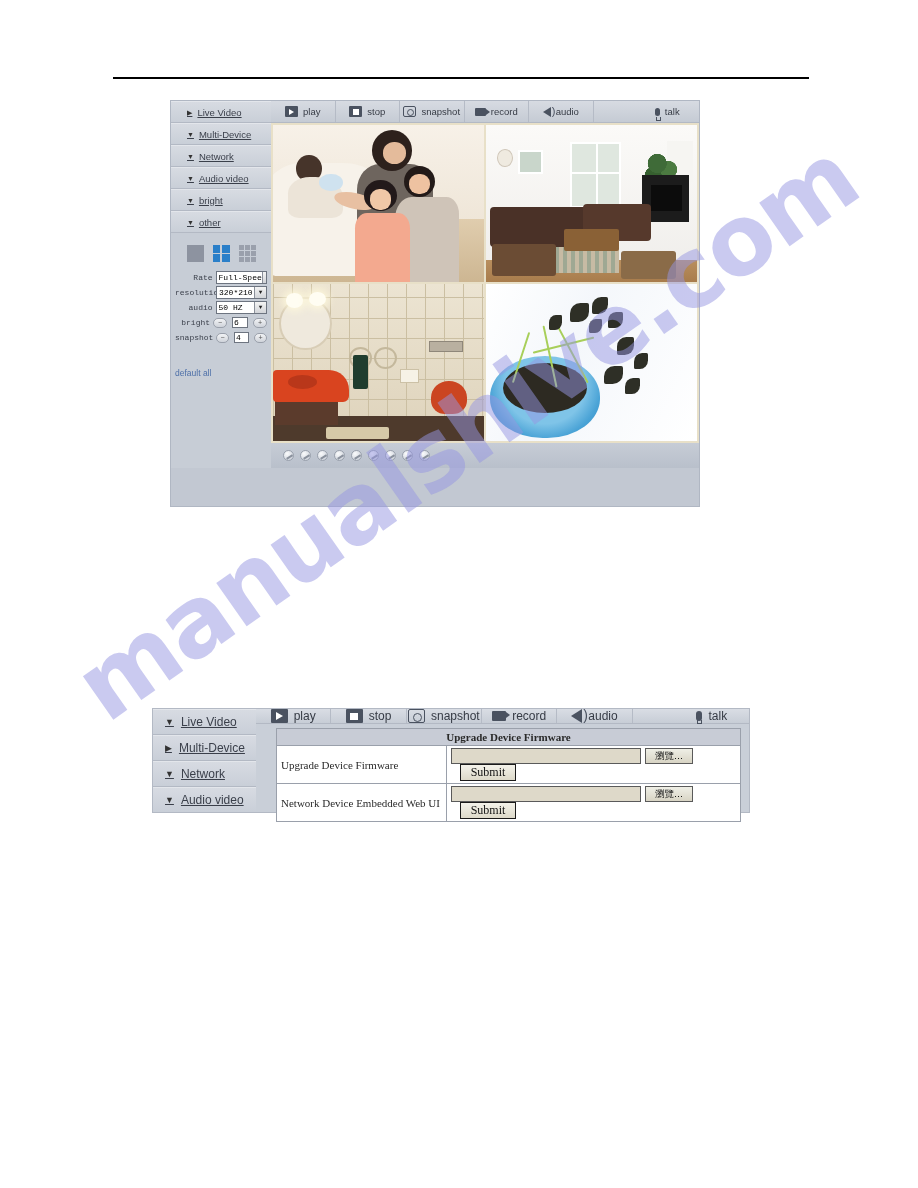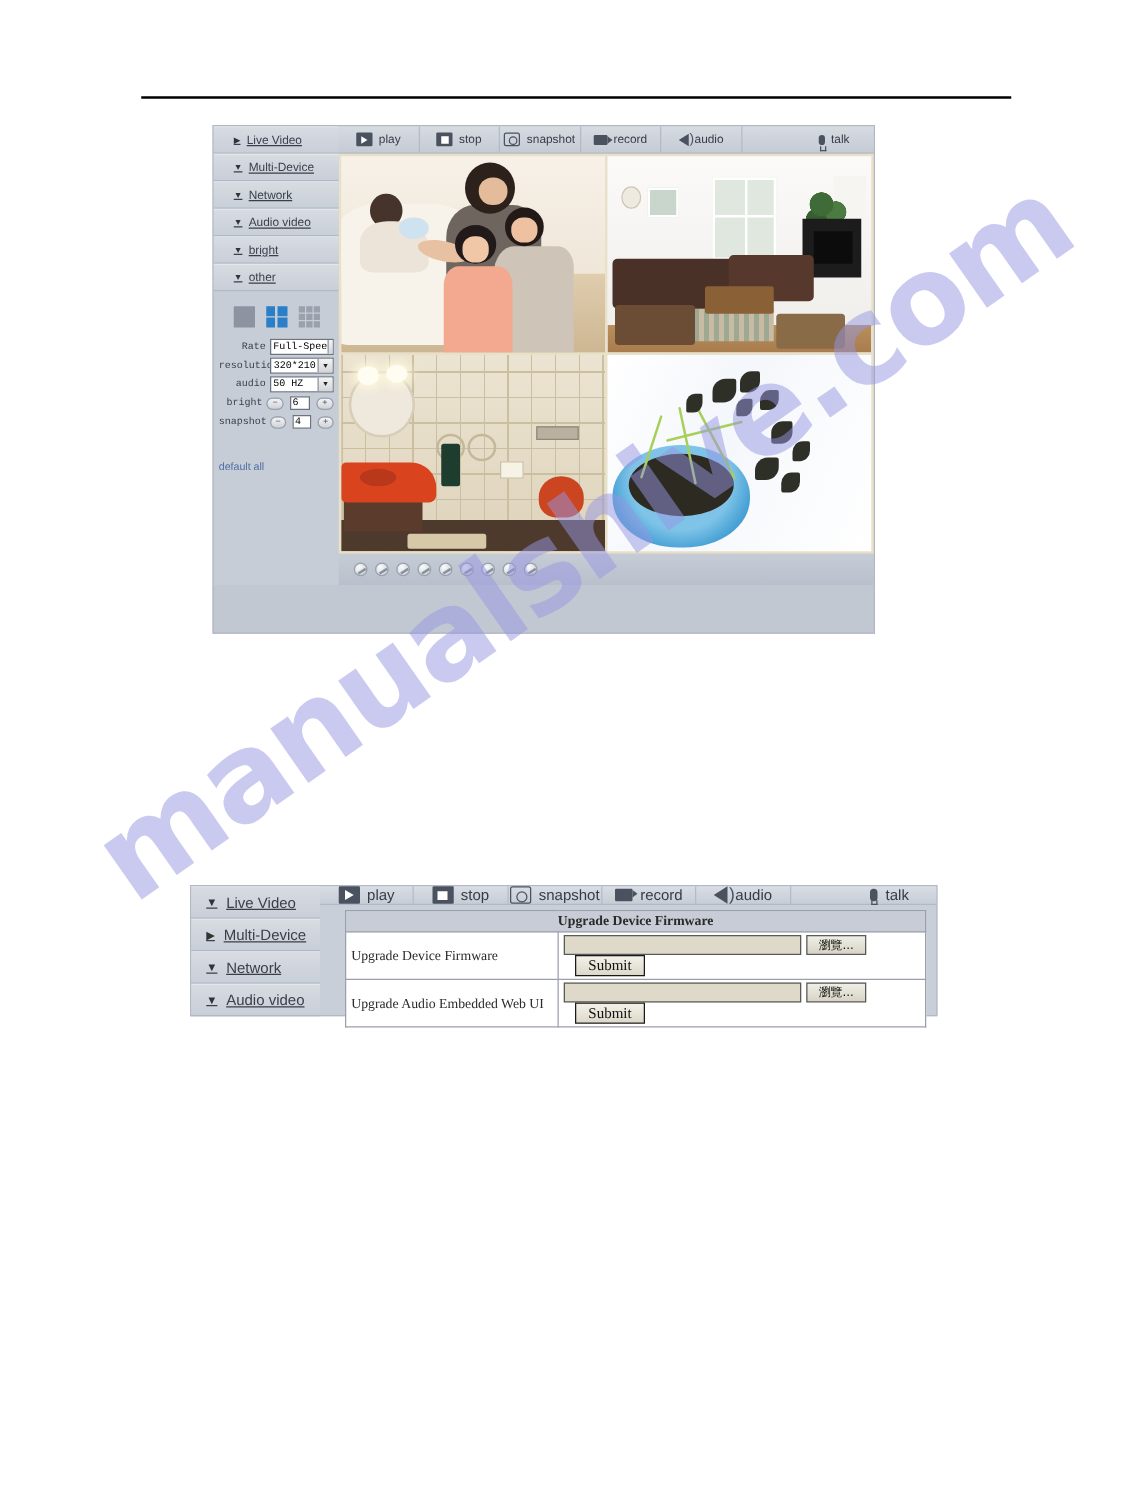--- a/index.html
+++ b/index.html
@@ -601,21 +601,21 @@
         </tr>
         <tr>
           <td class="fw-label">Upgrade Device Firmware</td>
           <td class="fw-field">
             <span class="file-input">
               <span class="fname"></span>
             </span><span class="browse-btn">瀏覽...</span><span class="submit-btn">Submit</span>
           </td>
         </tr>
         <tr>
-          <td class="fw-label">Upgrade Audio Embedded Web UI</td>
+          <td class="fw-label">Network Device Embedded Web UI</td>
           <td class="fw-field">
             <span class="file-input">
               <span class="fname"></span>
             </span><span class="browse-btn">瀏覽...</span><span class="submit-btn">Submit</span>
           </td>
         </tr>
       </tbody>
         </table>
     </div>
   </div>

